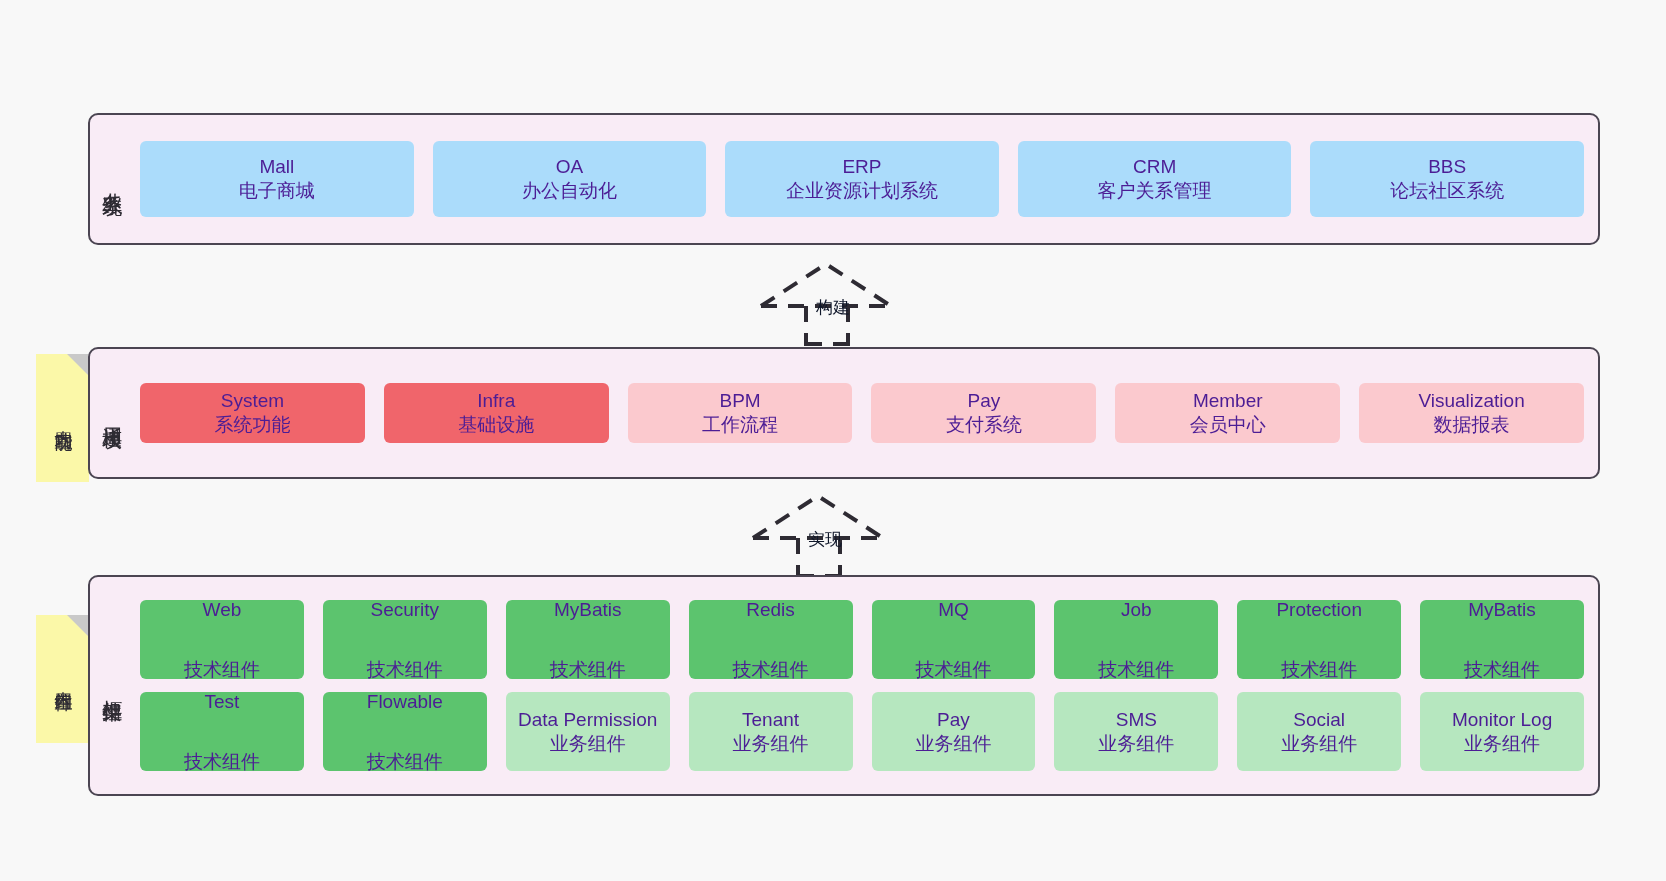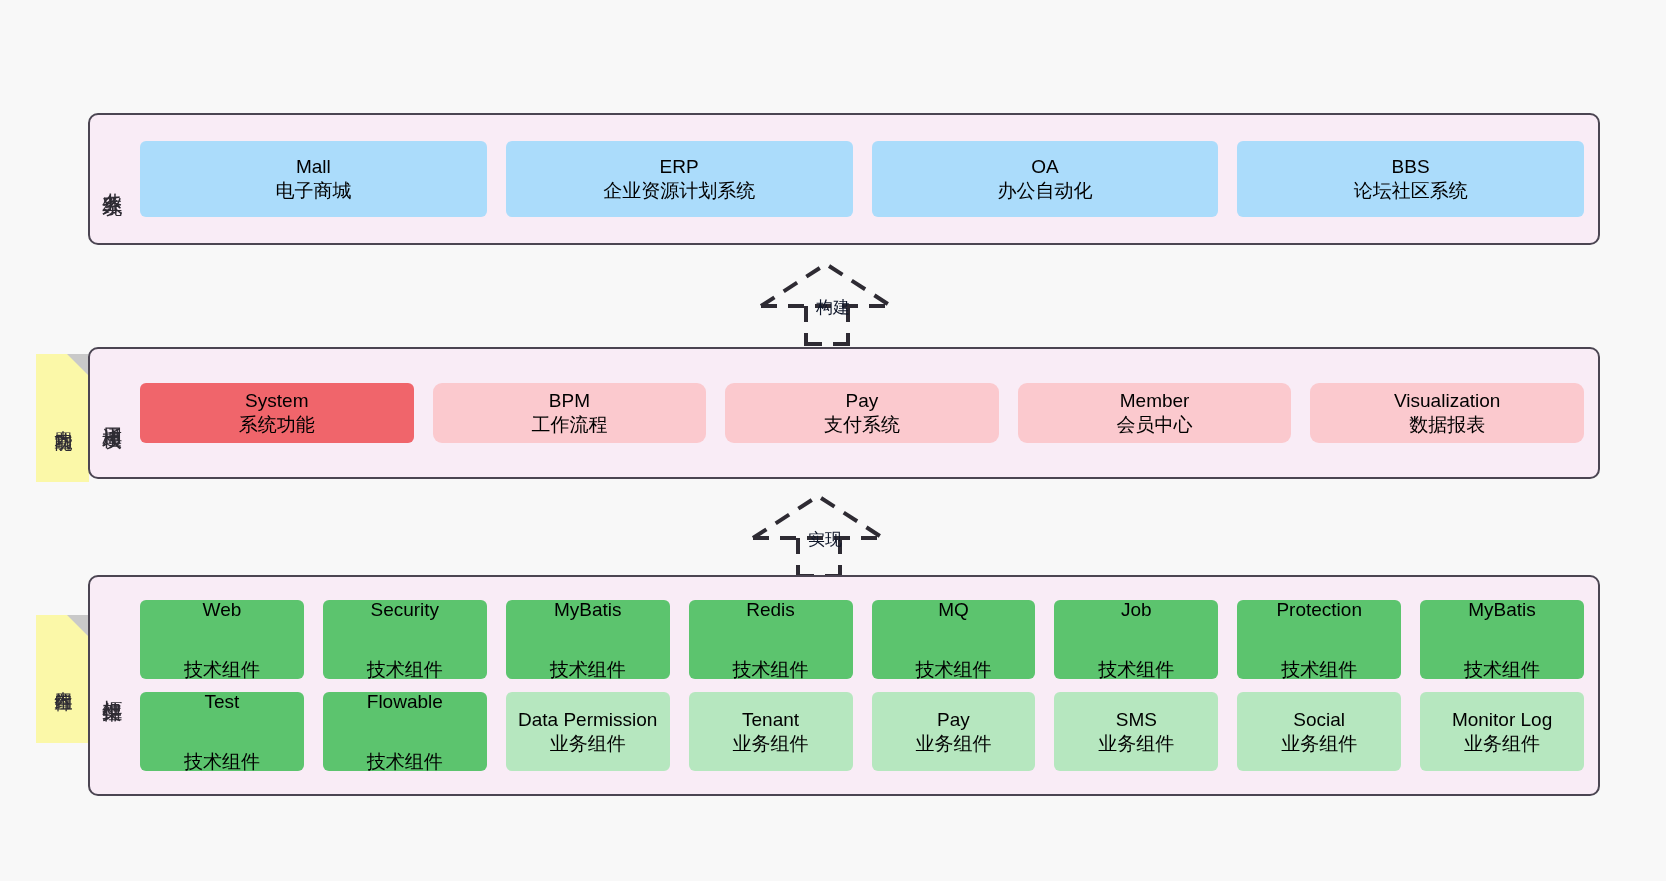--- a/index.html
+++ b/index.html
@@ -63,31 +63,31 @@
   .card {
     flex: 1 1 0;
     border-radius: 6px;
     display: flex;
     flex-direction: column;
     align-items: center;
     justify-content: center;
     text-align: center;
     font-size: 19px;
     line-height: 1.25;
-    color: #000000;
+    color: #4c1d95;
     box-sizing: border-box;
     padding: 4px 6px;
     min-width: 0;
   }
   .card .t1 { white-space: normal; }
   .card .t2 { white-space: nowrap; }
 
   .blue  { background: #abdcfb; }
   .red   { background: #f0656b; }
-  .pink  { background: #fbc9ce; border-radius: 9px; }
+  .pink  { background: #fbc9ce; }
   .green { background: #5cc46e; gap: 36px; }
   .lgreen{ background: #b6e7bf; }
 
   
   #band-business { left: 88px;  top: 113px; width: 1512px; height: 132px; }
   #band-business .card { height: 76px; }
 
   #band-common   { left: 88px;  top: 347px; width: 1512px; height: 132px; }
   #band-common .card { height: 60px; }
 
@@ -145,26 +145,30 @@
 
   <div class="band" id="band-business">
     <div class="band-label">业务系统</div>
     <div class="band-body">
       <div class="row">
         <div class="card blue">
           <span class="t1">Mall</span>
           <span class="t2">电子商城</span>
         </div>
         <div class="card blue">
+          <span class="t1">OA</span>
+          <span class="t2">办公自动化</span>
+        </div>
+        <div class="card blue">
           <span class="t1">ERP</span>
           <span class="t2">企业资源计划系统</span>
         </div>
         <div class="card blue">
-          <span class="t1">OA</span>
-          <span class="t2">办公自动化</span>
+          <span class="t1">CRM</span>
+          <span class="t2">客户关系管理</span>
         </div>
         <div class="card blue">
           <span class="t1">BBS</span>
           <span class="t2">论坛社区系统</span>
         </div>
       </div>
     </div>
   </div>
 
   <div class="arrow" id="arrow-build">
@@ -184,20 +188,24 @@
   </div>
 
   <div class="band" id="band-common">
     <div class="band-label">通用模块</div>
     <div class="band-body">
       <div class="row">
         <div class="card red">
           <span class="t1">System</span>
           <span class="t2">系统功能</span>
         </div>
+        <div class="card red">
+          <span class="t1">Infra</span>
+          <span class="t2">基础设施</span>
+        </div>
         <div class="card pink">
           <span class="t1">BPM</span>
           <span class="t2">工作流程</span>
         </div>
         <div class="card pink">
           <span class="t1">Pay</span>
           <span class="t2">支付系统</span>
         </div>
         <div class="card pink">
           <span class="t1">Member</span>

